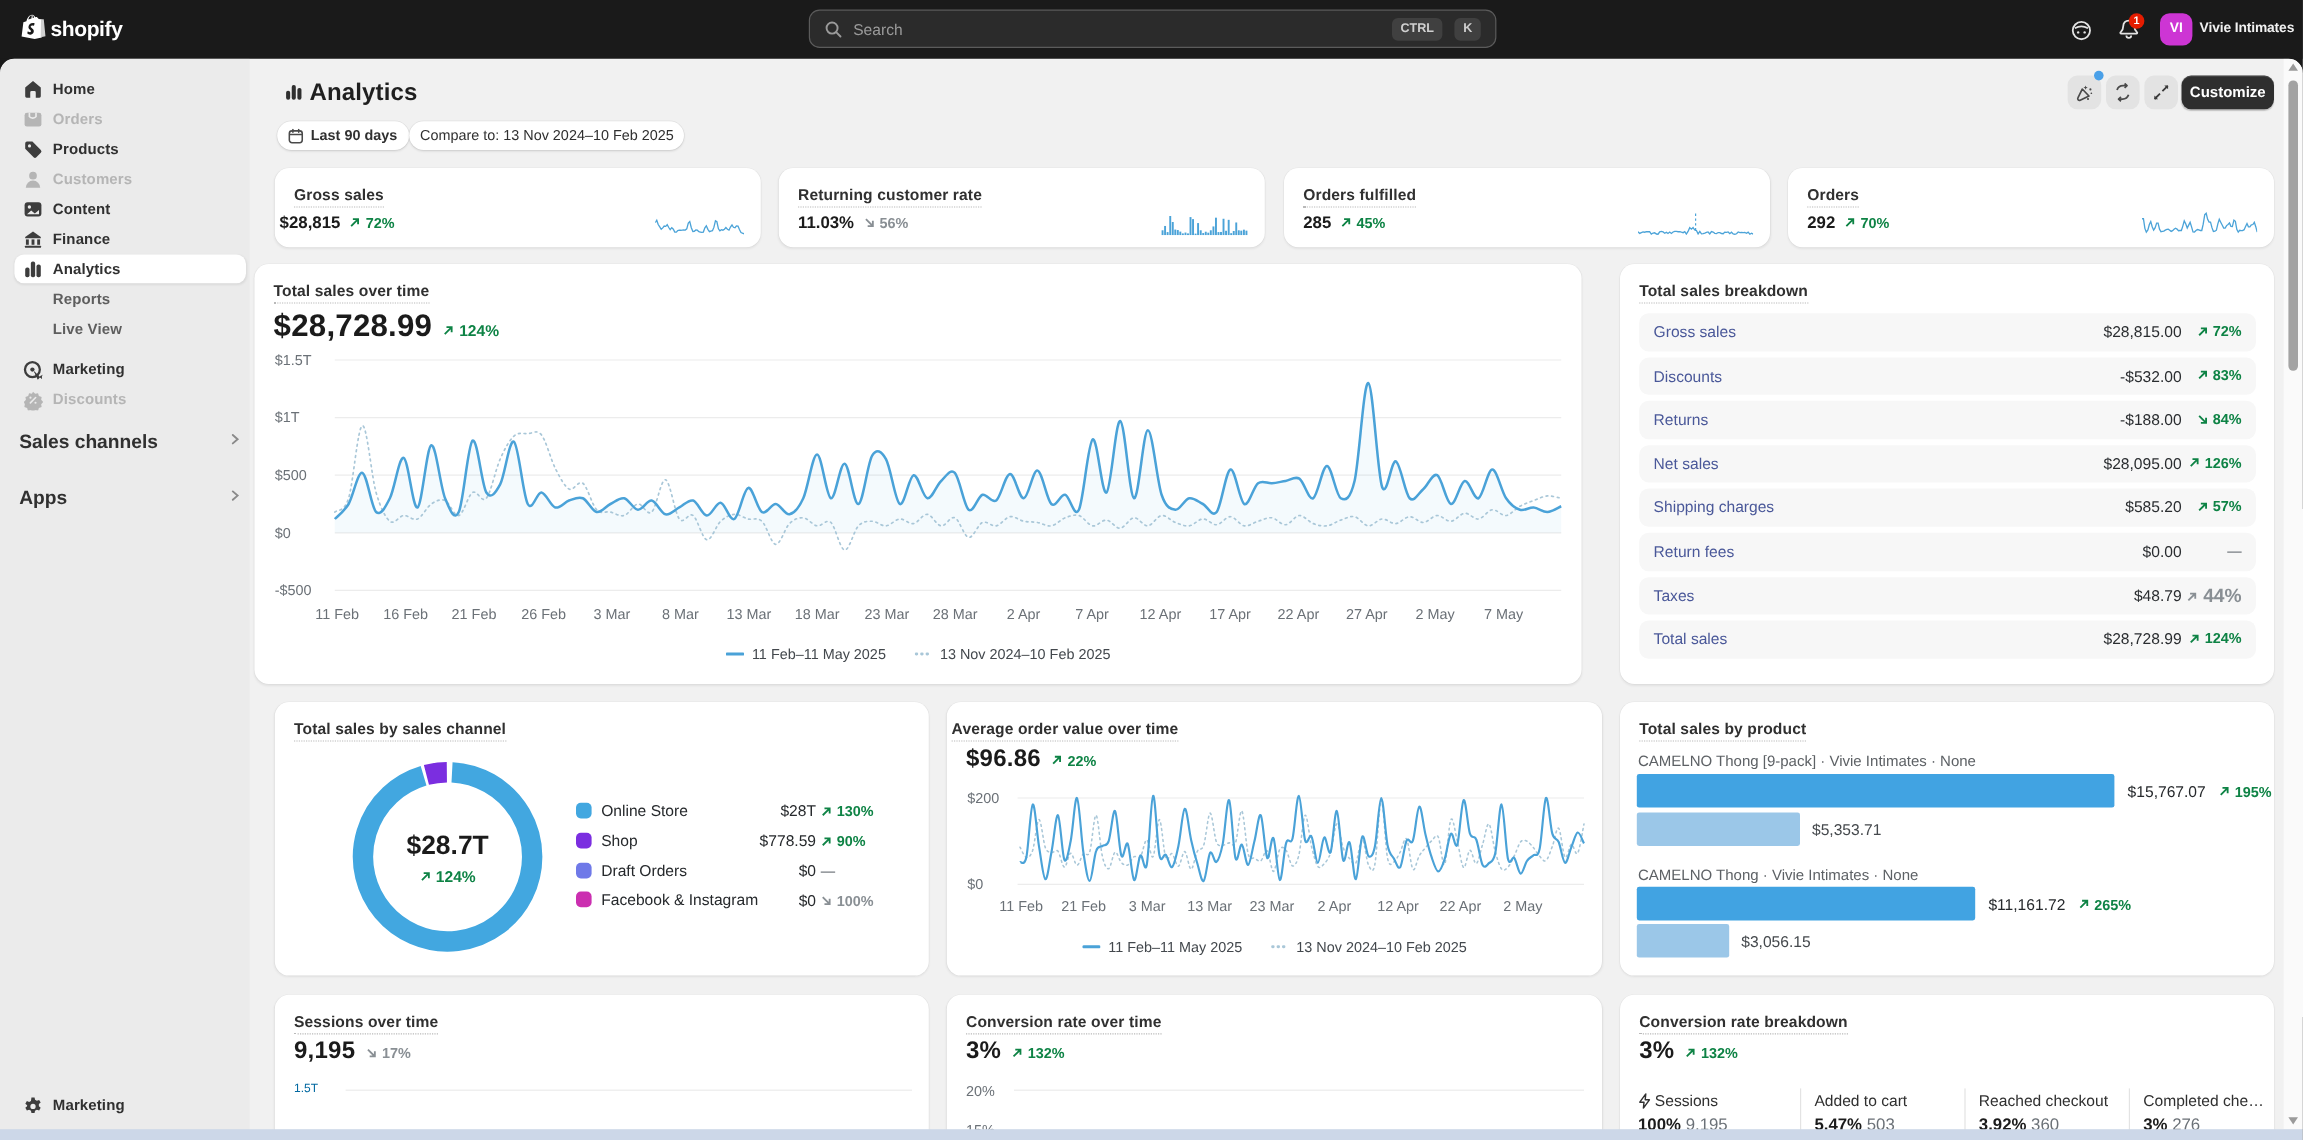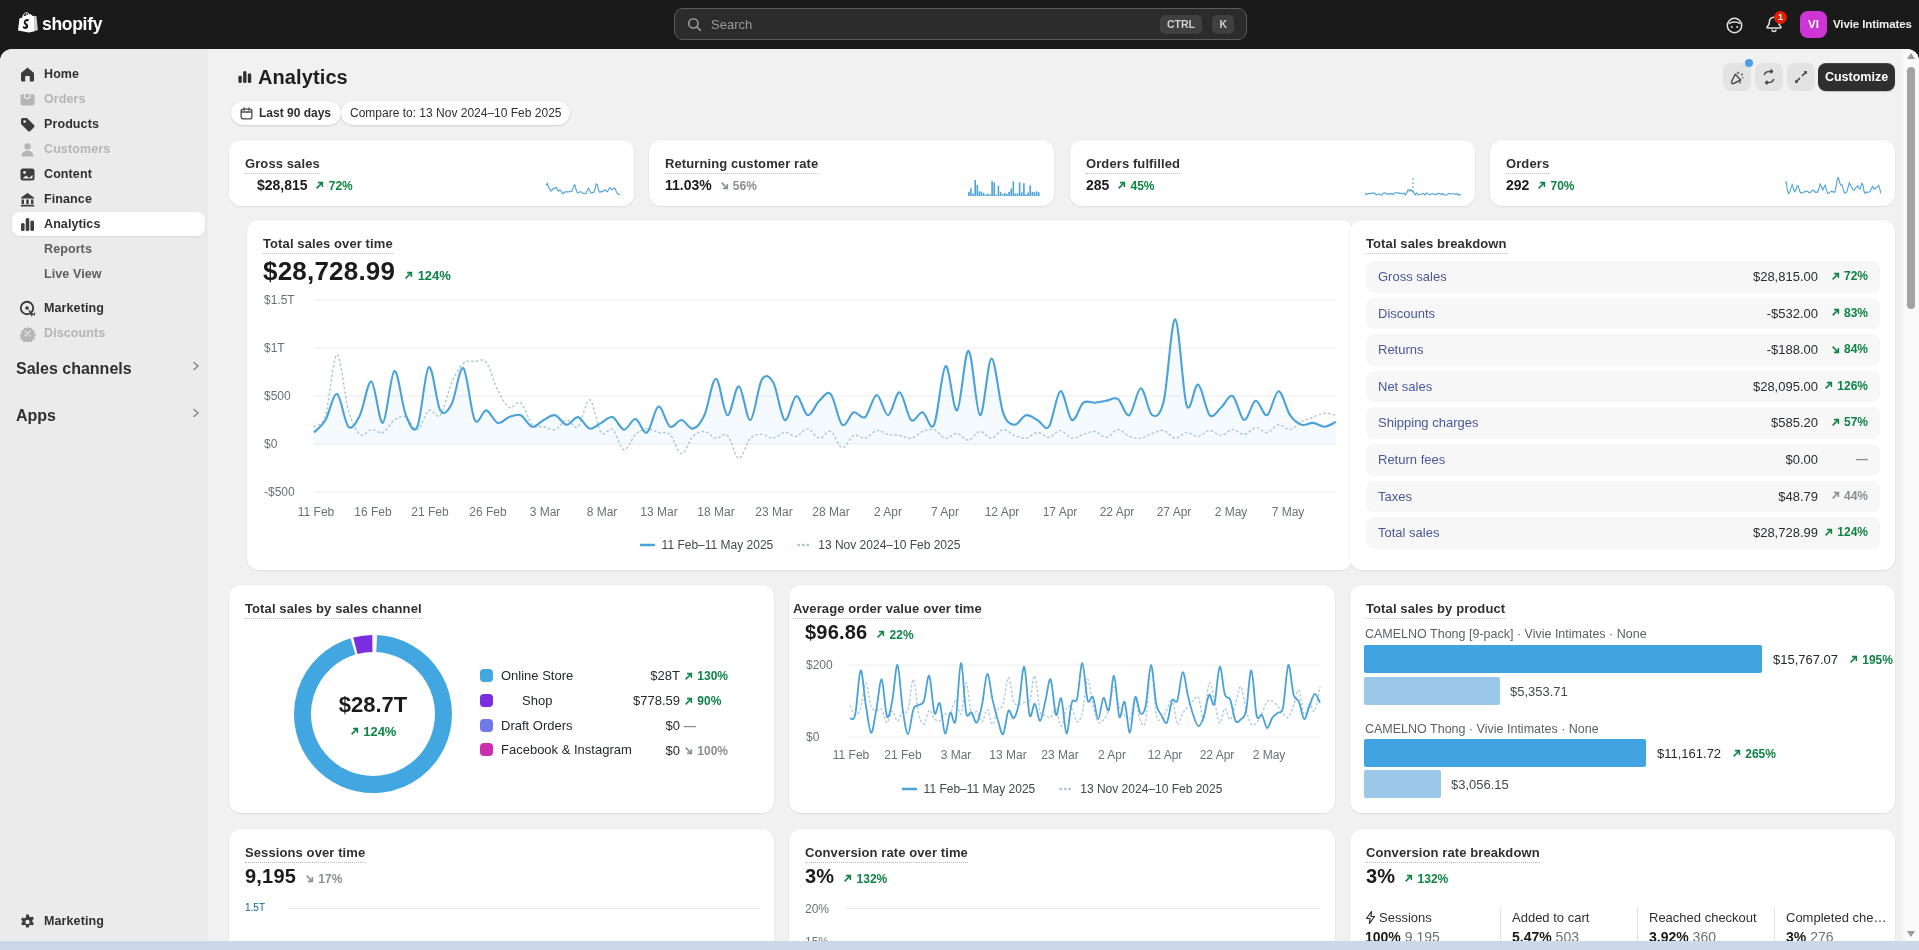--- a/index.html
+++ b/index.html
@@ -196,21 +196,21 @@
         <path d="M4.4 1 V3.4 M9.6 1 V3.4" stroke="#4a4a4a" stroke-width="1.4" stroke-linecap="round"></path>
       </svg>
  <span style="font-size:12px;font-weight:700;color:#303030;">Last 90 days</span>
 </div>
 <div class="abs" style="left:341px;top:52px;height:24px;background:#fff;border-radius:12px;box-shadow:0 1px 2px rgba(0,0,0,.12),0 0 0 .5px rgba(0,0,0,.06);padding:0 9px;display:flex;align-items:center;">
  <span style="font-size:12px;font-weight:500;color:#303030;">Compare to: 13 Nov 2024–10 Feb 2025</span>
 </div>
 
 <div class="card" style="left:229px;top:91px;width:405px;height:66px;">
       <div style="position:absolute;left:16px;top:14px;"><span class="ct">Gross sales</span></div>
-      <div style="position:absolute;left:28px;top:37px;font-size:14px;font-weight:700;color:#1b1b1b;">$28,815&nbsp; <span class="delta" style="font-size:12px;color:#0e8345;"><svg width="9" height="9" viewBox="0 0 10 10" style="vertical-align:-0.5px">
+      <div style="position:absolute;left:4px;top:37px;font-size:14px;font-weight:700;color:#1b1b1b;">$28,815&nbsp; <span class="delta" style="font-size:12px;color:#0e8345;"><svg width="9" height="9" viewBox="0 0 10 10" style="vertical-align:-0.5px">
             <path d="M1.8 8.2 L8 2 M3.4 1.8 H8.2 V6.6" fill="none" stroke="#0e8345" stroke-width="1.7"></path>
           </svg>&nbsp;72%</span></div>
       <svg style="position:absolute;right:14px;bottom:10px" width="74" height="17" viewBox="0 0 74 17">
         <path d="M0.0 6.6L1.3 4.5L2.5 8.1L3.8 10.1L5.0 12.1L6.3 10.9L7.5 9.4L8.8 9.6L10.0 8.2L11.3 10.6L12.5 12.3L13.8 10.7L15.1 12.0L16.3 14.4L17.6 14.4L18.8 13.1L20.1 12.8L21.3 12.9L22.6 12.7L23.8 12.5L25.1 12.7L26.3 11.7L27.6 6.9L28.8 5.6L30.1 10.8L31.4 13.9L32.6 13.8L33.9 12.7L35.1 12.8L36.4 14.1L37.6 14.4L38.9 14.7L40.1 14.4L41.4 10.9L42.6 9.2L43.9 12.1L45.2 14.0L46.4 13.6L47.7 13.3L48.9 10.5L50.2 5.0L51.4 5.8L52.7 11.7L53.9 13.4L55.2 12.4L56.4 12.8L57.7 12.0L58.9 10.6L60.2 12.0L61.5 12.8L62.7 10.2L64.0 8.5L65.2 10.4L66.5 10.7L67.7 9.2L69.0 9.4L70.2 12.3L71.5 14.8L72.7 15.3L74.0 15.8" fill="none" stroke="#4ba3d8" stroke-width="1.1"></path>
       </svg>
     </div>
 <div class="card" style="left:649px;top:91px;width:405px;height:66px;">
       <div style="position:absolute;left:16px;top:14px;"><span class="ct">Returning customer rate</span></div>
       <div style="position:absolute;left:16px;top:37px;font-size:14px;font-weight:700;color:#1b1b1b;">11.03%&nbsp; <span class="delta" style="font-size:12px;color:#898f94;"><svg width="9" height="9" viewBox="0 0 10 10" style="vertical-align:-0.5px">
             <path d="M1.8 1.8 L8 8 M3.4 8.2 H8.2 V3.4" fill="none" stroke="#898f94" stroke-width="1.7"></path>
@@ -264,21 +264,21 @@
     </div>
 <div class="card" style="left:1490px;top:91px;width:405px;height:66px;">
       <div style="position:absolute;left:16px;top:14px;"><span class="ct">Orders</span></div>
       <div style="position:absolute;left:16px;top:37px;font-size:14px;font-weight:700;color:#1b1b1b;">292&nbsp; <span class="delta" style="font-size:12px;color:#0e8345;"><svg width="9" height="9" viewBox="0 0 10 10" style="vertical-align:-0.5px">
             <path d="M1.8 8.2 L8 2 M3.4 1.8 H8.2 V6.6" fill="none" stroke="#0e8345" stroke-width="1.7"></path>
           </svg>&nbsp;70%</span></div>
       <svg style="position:absolute;right:14px;bottom:10px" width="96" height="20" viewBox="0 0 96 20">
         <path d="M0.0 6.3L1.2 6.2L2.4 14.3L3.6 17.5L4.9 15.6L6.1 11.1L7.3 8.7L8.5 12.9L9.7 15.8L10.9 13.9L12.2 9.9L13.4 10.0L14.6 15.0L15.8 17.1L17.0 16.8L18.2 16.6L19.4 15.8L20.7 15.2L21.9 15.0L23.1 15.8L24.3 16.8L25.5 16.2L26.7 15.1L27.9 14.2L29.2 14.9L30.4 16.3L31.6 16.1L32.8 16.1L34.0 12.4L35.2 8.1L36.5 10.7L37.7 14.0L38.9 11.6L40.1 9.2L41.3 13.1L42.5 17.3L43.7 17.4L45.0 16.1L46.2 15.3L47.4 15.5L48.6 16.1L49.8 16.1L51.0 10.8L52.3 2.9L53.5 1.8L54.7 6.8L55.9 9.1L57.1 9.1L58.3 13.7L59.5 17.0L60.8 16.7L62.0 15.8L63.2 10.6L64.4 6.8L65.6 9.2L66.8 11.5L68.1 14.0L69.3 14.1L70.5 12.0L71.7 11.0L72.9 9.8L74.1 12.6L75.3 12.8L76.6 7.4L77.8 8.4L79.0 15.1L80.2 17.4L81.4 15.9L82.6 16.2L83.8 16.2L85.1 15.4L86.3 12.8L87.5 10.3L88.7 13.0L89.9 13.1L91.1 11.4L92.4 11.1L93.6 9.3L94.8 12.9L96.0 17.5" fill="none" stroke="#4ba3d8" stroke-width="1.1"></path>
       </svg>
     </div>
-<div class="card" style="left:247px;top:171px;width:1106px;height:350px;">
+<div class="card" style="left:212px;top:171px;width:1106px;height:350px;">
       <div style="position:absolute;left:16px;top:14px;"><span class="ct">Total sales over time</span></div>
       <div style="position:absolute;left:16px;top:36px;"><span class="bigval" style="font-size:26px;">$28,728.99</span>&nbsp;&nbsp;<span class="delta" style="font-size:13px;color:#0e8345;"><svg width="9" height="9" viewBox="0 0 10 10" style="vertical-align:-0.5px">
             <path d="M1.8 8.2 L8 2 M3.4 1.8 H8.2 V6.6" fill="none" stroke="#0e8345" stroke-width="1.7"></path>
           </svg>&nbsp;124%</span></div>
       <svg style="position:absolute;left:0;top:0;width:1106px;height:350px;" viewBox="229 220 1106 350">
         <line x1="296" y1="300" x2="1318" y2="300" stroke="#ececec" stroke-width="1"></line>
         <text x="246" y="304" font-size="12" fill="#6b7177">$1.5T</text>
         <line x1="296" y1="348" x2="1318" y2="348" stroke="#ececec" stroke-width="1"></line>
         <text x="246" y="352" font-size="12" fill="#6b7177">$1T</text>
         <line x1="296" y1="396" x2="1318" y2="396" stroke="#ececec" stroke-width="1"></line>
@@ -356,21 +356,21 @@
             </svg>&nbsp;57%</span></span>
       </div>
       <div class="tbl-row" style="top:224.0px;">
         <span class="lb">Return fees</span>
         <span class="vl">$0.00</span>
         <span class="dl"><span style="color:#8a8f94;font-weight:700;">—</span></span>
       </div>
       <div class="tbl-row" style="top:260.6px;">
         <span class="lb">Taxes</span>
         <span class="vl">$48.79</span>
-        <span class="dl"><span class="delta" style="font-size:12px;color:#898f94;"><svg width="9" height="9" viewBox="0 0 10 10" style="vertical-align:-0.5px">
+        <span class="dl"><span class="delta" style="font-size:16px;color:#898f94;"><svg width="9" height="9" viewBox="0 0 10 10" style="vertical-align:-0.5px">
               <path d="M1.8 8.2 L8 2 M3.4 1.8 H8.2 V6.6" fill="none" stroke="#898f94" stroke-width="1.7"></path>
             </svg>&nbsp;44%</span></span>
       </div>
       <div class="tbl-row" style="top:297.2px;">
         <span class="lb">Total sales</span>
         <span class="vl">$28,728.99</span>
         <span class="dl"><span class="delta" style="font-size:12px;color:#0e8345;"><svg width="9" height="9" viewBox="0 0 10 10" style="vertical-align:-0.5px">
               <path d="M1.8 8.2 L8 2 M3.4 1.8 H8.2 V6.6" fill="none" stroke="#0e8345" stroke-width="1.7"></path>
             </svg>&nbsp;124%</span></span>
       </div>
@@ -386,21 +386,21 @@
             <path d="M1.8 8.2 L8 2 M3.4 1.8 H8.2 V6.6" fill="none" stroke="#0e8345" stroke-width="1.7"></path>
           </svg>&nbsp;124%</span></div>
       <div style="position:absolute;left:251px;top:83px;height:14px;display:flex;align-items:center;">
         <span class="lgd-chip" style="background:#42a7e0;"></span>
         <span style="margin-left:8px;font-size:13px;color:#26292c;">Online Store</span>
       </div>
       <div style="position:absolute;left:330px;top:83px;width:121px;text-align:right;font-size:13px;color:#26292c;">$28T</div>
       <div style="position:absolute;left:455px;top:84px;font-size:12px;"><span class="delta" style="font-size:12px;color:#0e8345;"><svg width="9" height="9" viewBox="0 0 10 10" style="vertical-align:-0.5px">
             <path d="M1.8 8.2 L8 2 M3.4 1.8 H8.2 V6.6" fill="none" stroke="#0e8345" stroke-width="1.7"></path>
           </svg>&nbsp;130%</span></div>
-      <div style="position:absolute;left:251px;top:108px;height:14px;display:flex;align-items:center;gap:21px;">
+      <div style="position:absolute;left:251px;top:108px;height:14px;display:flex;align-items:center;">
         <span class="lgd-chip" style="background:#7b2ee0;"></span>
         <span style="margin-left:8px;font-size:13px;color:#26292c;">Shop</span>
       </div>
       <div style="position:absolute;left:330px;top:108px;width:121px;text-align:right;font-size:13px;color:#26292c;">$778.59</div>
       <div style="position:absolute;left:455px;top:109px;font-size:12px;"><span class="delta" style="font-size:12px;color:#0e8345;"><svg width="9" height="9" viewBox="0 0 10 10" style="vertical-align:-0.5px">
             <path d="M1.8 8.2 L8 2 M3.4 1.8 H8.2 V6.6" fill="none" stroke="#0e8345" stroke-width="1.7"></path>
           </svg>&nbsp;90%</span></div>
       <div style="position:absolute;left:251px;top:133px;height:14px;display:flex;align-items:center;">
         <span class="lgd-chip" style="background:#6f79e8;"></span>
         <span style="margin-left:8px;font-size:13px;color:#26292c;">Draft Orders</span>

